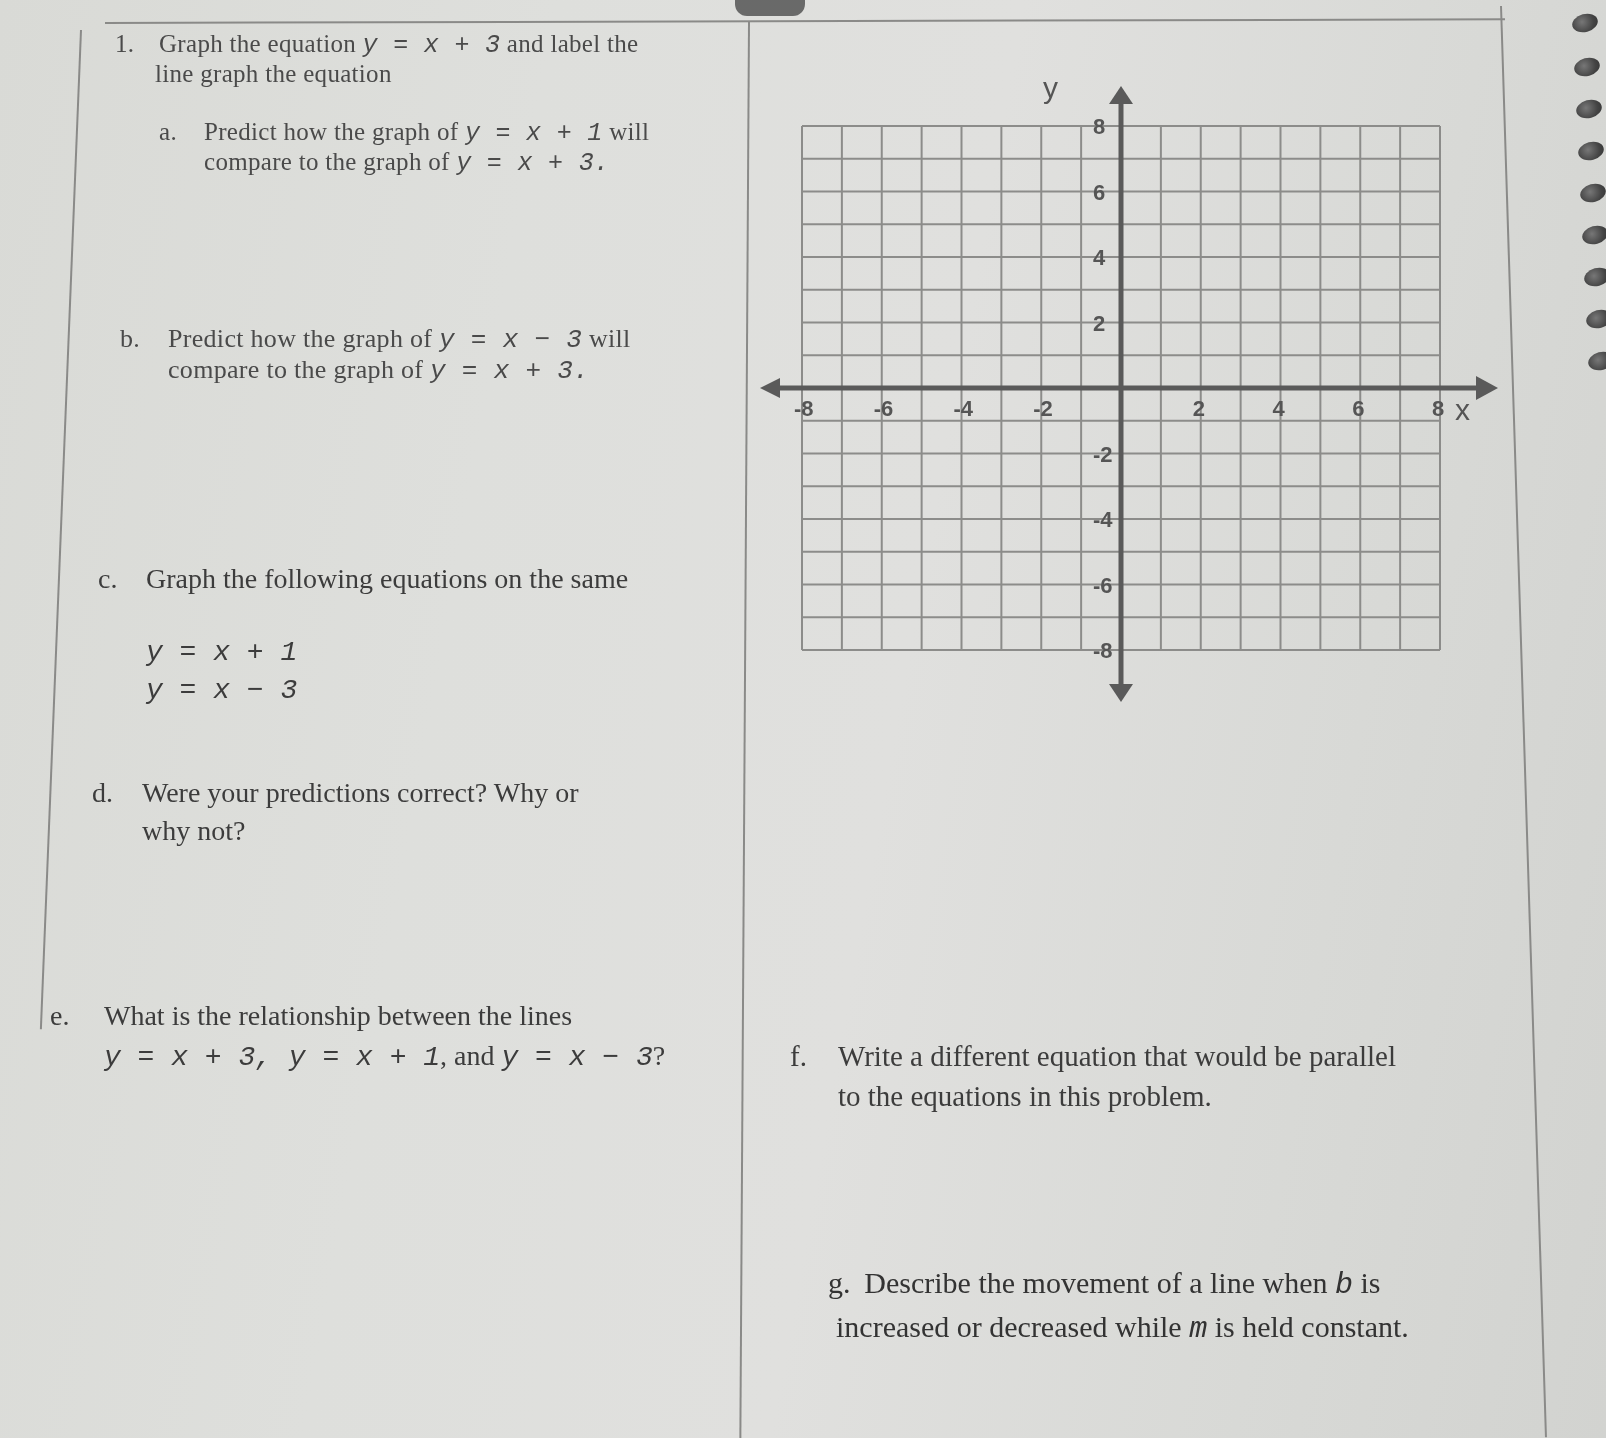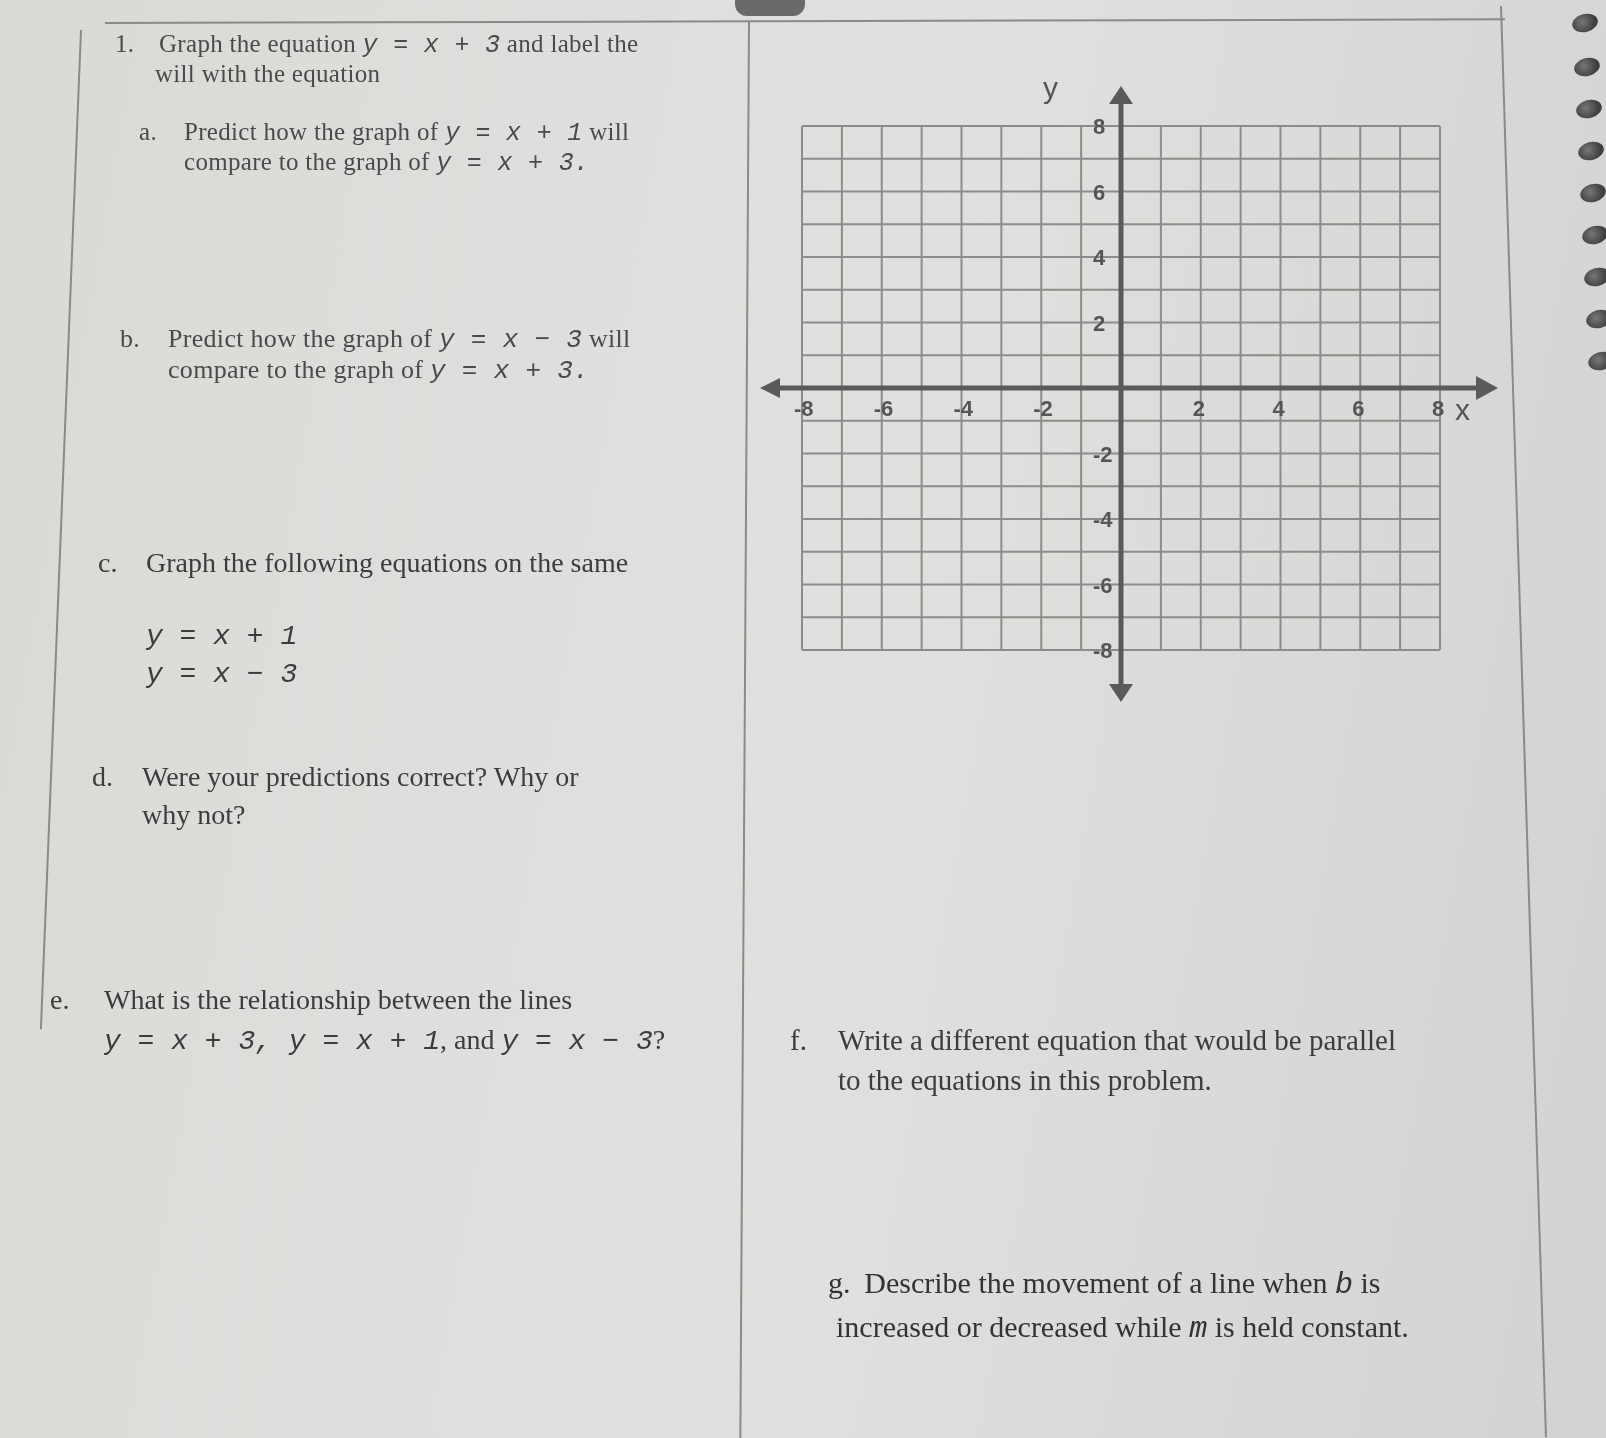--- a/index.html
+++ b/index.html
@@ -10,21 +10,21 @@
       color: #3a3a3a;
     }
     .abs { position: absolute; }
     .clip {
       left: 735px; top: 0; width: 70px; height: 16px;
       background: #555; border-radius: 0 0 12px 12px; opacity: .85;
     }
     .rule { background: #8a8a88; }
     .q { position: absolute; line-height: 1.12; white-space: nowrap; }
     .q1 { font-size: 25px; color: #4a4a4a; letter-spacing: .3px; }
-    .q2 { font-size: 28px; color: #3c3c3c; }
+    .q2 { font-size: 28px; color: #3c3c3c; margin-top: 16px; }
     .q3 { font-size: 30px; color: #333; }
     .lbl { display: inline-block; width: 34px; }
     .eq { font-style: italic; font-family: Liberation Mono, monospace; }
     .ring {
       position: absolute; width: 26px; height: 18px; border-radius: 50%;
       background: radial-gradient(circle at 40% 40%, #777 0%, #444 60%, #333 100%);
       transform: rotate(-15deg);
     }
     svg text { font-family: "Liberation Sans", "DejaVu Sans", sans-serif; }
   </style>
@@ -44,24 +44,24 @@
   <div class="ring" style="left:1578px; top:142px;"></div>
   <div class="ring" style="left:1580px; top:184px;"></div>
   <div class="ring" style="left:1582px; top:226px;"></div>
   <div class="ring" style="left:1584px; top:268px;"></div>
   <div class="ring" style="left:1586px; top:310px;"></div>
   <div class="ring" style="left:1588px; top:352px;"></div>
 </div>
 
 <div class="q q1" style="left:115px; top:30px;">
   <span style="display:inline-block;width:44px;">1.</span><span>Graph the equation </span><span class="eq">y = x + 3</span><span> and label the</span><br>
-  <span style="display:inline-block;width:40px;"></span><span>will with the equation</span>
+  <span style="display:inline-block;width:40px;"></span><span>line graph the equation</span>
 </div>
 
-<div class="q q1" style="left:139px; top:118px;">
+<div class="q q1" style="left:159px; top:118px;">
   <span class="lbl" style="width:45px;">a.</span><span>Predict how the graph of </span><span class="eq">y = x + 1</span><span> will</span><br>
   <span style="display:inline-block;width:45px;"></span><span>compare to the graph of </span><span class="eq">y = x + 3.</span>
 </div>
 
 <div class="q q1" style="left:120px; top:324px; font-size:26px;">
   <span class="lbl" style="width:48px;">b.</span><span>Predict how the graph of </span><span class="eq">y = x − 3</span><span>  will</span><br>
   <span style="display:inline-block;width:48px;"></span><span>compare to the graph of </span><span class="eq">y = x + 3.</span>
 </div>
 
 <div class="q q2" style="left:98px; top:545px; line-height:36px;">

